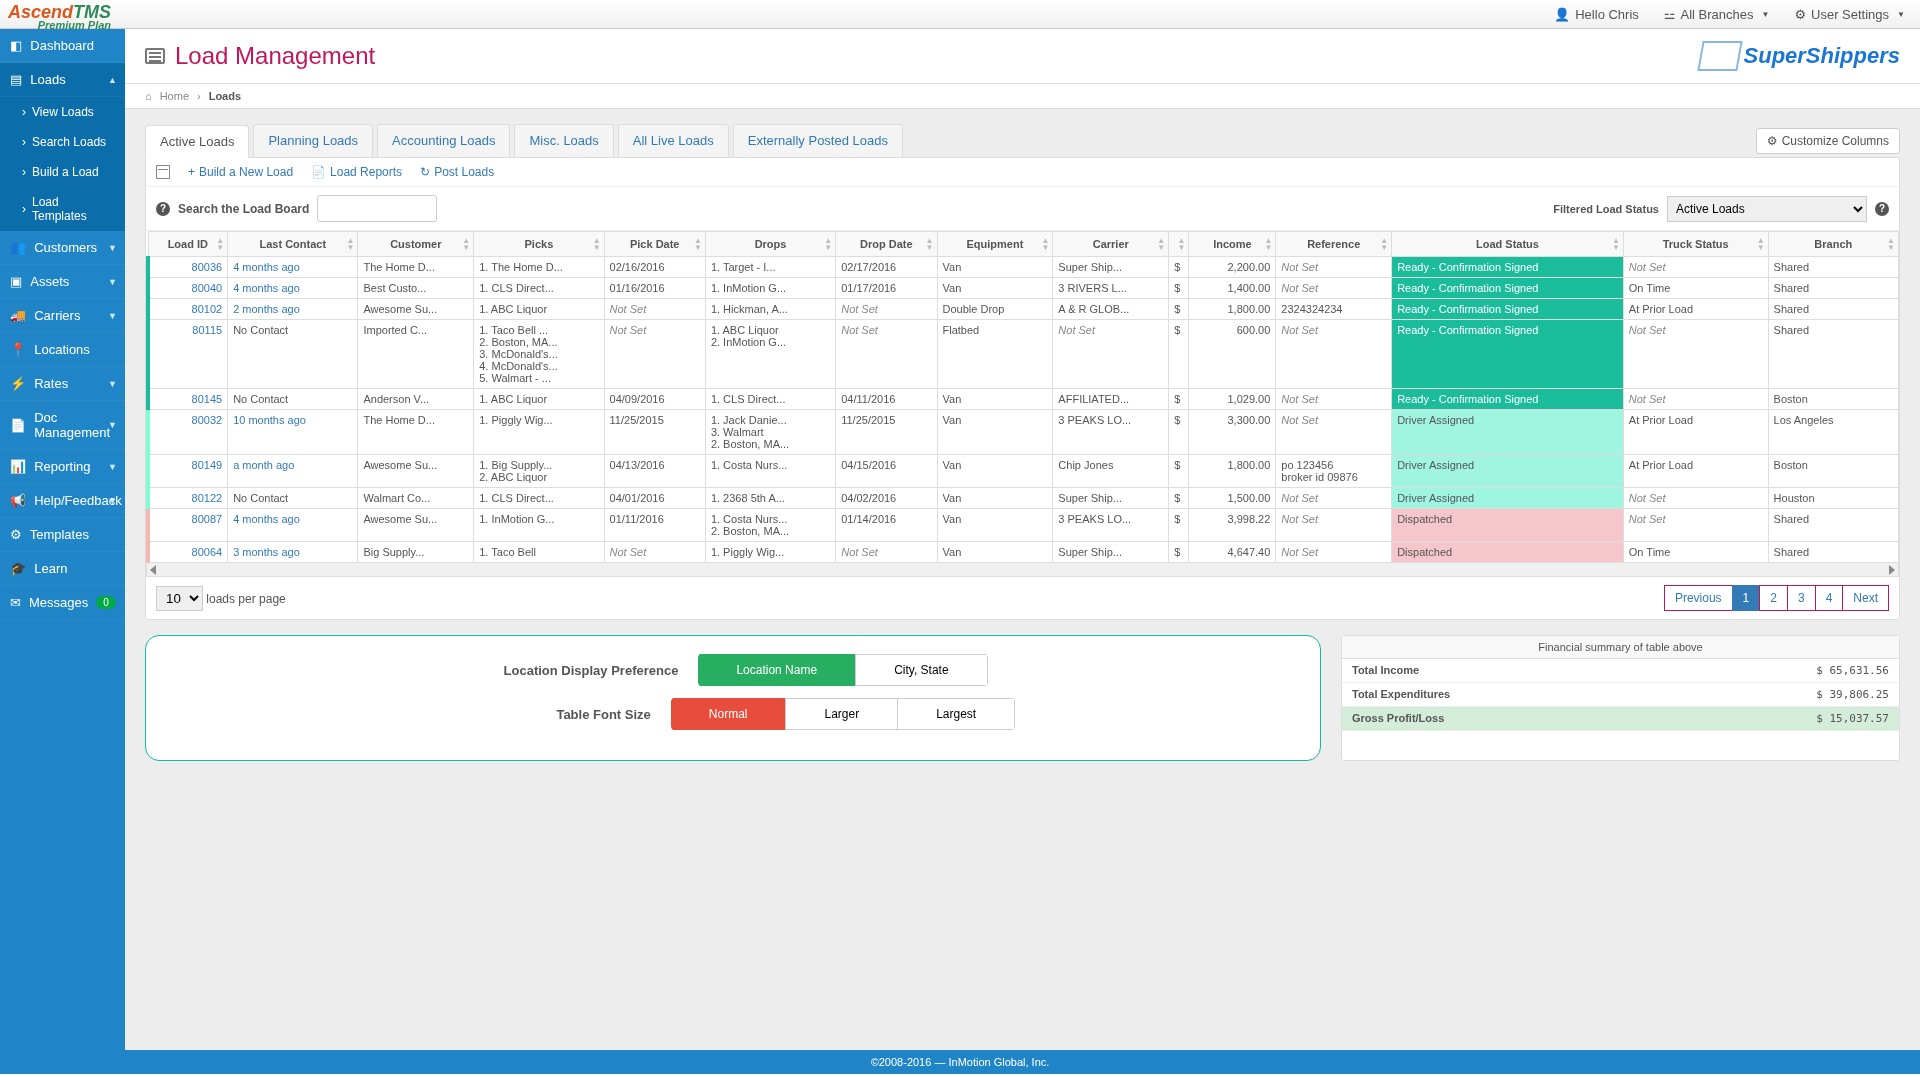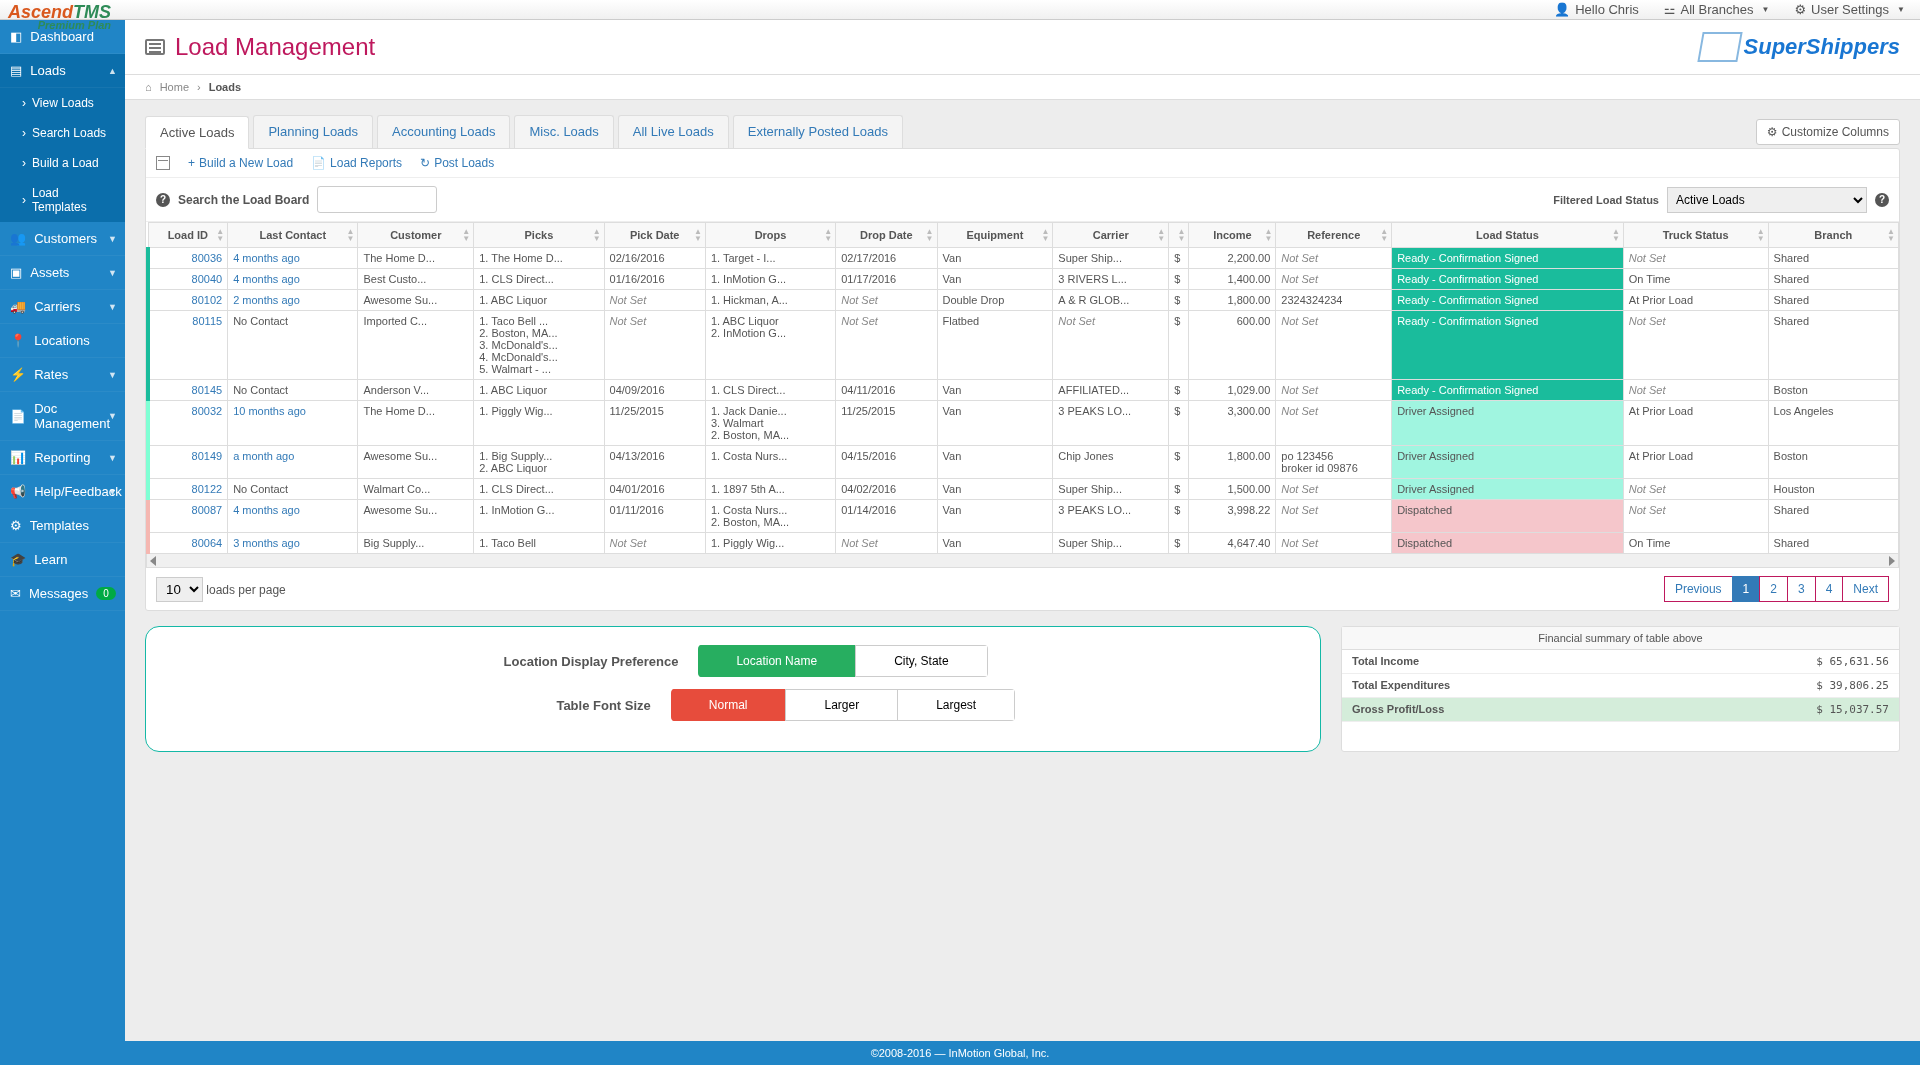--- a/index.html
+++ b/index.html
@@ -1,17 +1,17 @@
 <!DOCTYPE html>
 <html><head>
 <meta charset="utf-8">
 <style>
 * { margin:0; padding:0; box-sizing:border-box; }
 body { font-family: "Helvetica Neue", Helvetica, Arial, sans-serif; font-size:12px; color:#555; background:#fff; }
-.topbar { height:20px; background:linear-gradient(to bottom,#fff,#f0f0f0); border-bottom:1px solid #ccc; display:flex; align-items:center; justify-content:flex-end; padding:0 15px; gap:25px; }
+.topbar { height:29px; background:linear-gradient(to bottom,#fff,#f0f0f0); border-bottom:1px solid #ccc; display:flex; align-items:center; justify-content:flex-end; padding:0 15px; gap:25px; }
 .topbar-item { color:#555; cursor:pointer; display:flex; align-items:center; gap:5px; font-size:13px; }
 .logo-area { position:absolute; left:8px; top:2px; font-weight:bold; }
 .logo-area .ascend { color:#d9581e; font-size:18px; font-style:italic; }
 .logo-area .tms { color:#2e8b57; font-size:18px; font-style:italic; }
 .logo-area .plan { color:#2e8b57; font-size:11px; display:block; text-align:right; margin-top:-4px; font-style:italic;}
 .layout { display:flex; height:calc(100vh - 32px - 24px); }
 .sidebar { width:125px; background:#2085c6; color:#fff; font-size:13px; overflow-y:auto; flex-shrink:0; }
 .sidebar-item { padding:9px 10px; border-bottom:1px solid rgba(255,255,255,0.05); cursor:pointer; display:flex; align-items:center; gap:8px; position:relative; }
 .sidebar-item.dark { background:#0b6eab; }
 .sidebar-item .caret { position:absolute; right:8px; font-size:9px; opacity:0.8; }
@@ -393,21 +393,21 @@
                   <td class="status-cyan">Driver Assigned</td>
                   <td>At Prior Load</td>
                   <td>Boston</td>
                 </tr>
                 <tr class="stripe-cyan">
                   <td><span class="link">80122</span></td>
                   <td>No Contact</td>
                   <td>Walmart Co...</td>
                   <td class="wrap">1. CLS Direct...</td>
                   <td>04/01/2016</td>
-                  <td class="wrap">1. 1897 5th A...</td>
+                  <td class="wrap">1. 2368 5th A...</td>
                   <td>04/02/2016</td>
                   <td>Van</td>
                   <td>Super Ship...</td>
                   <td>$</td>
                   <td style="text-align: right;">1,500.00</td>
                   <td class="wrap"><span class="italic">Not Set</span></td>
                   <td class="status-cyan">Driver Assigned</td>
                   <td><span class="italic">Not Set</span></td>
                   <td>Houston</td>
                 </tr>

